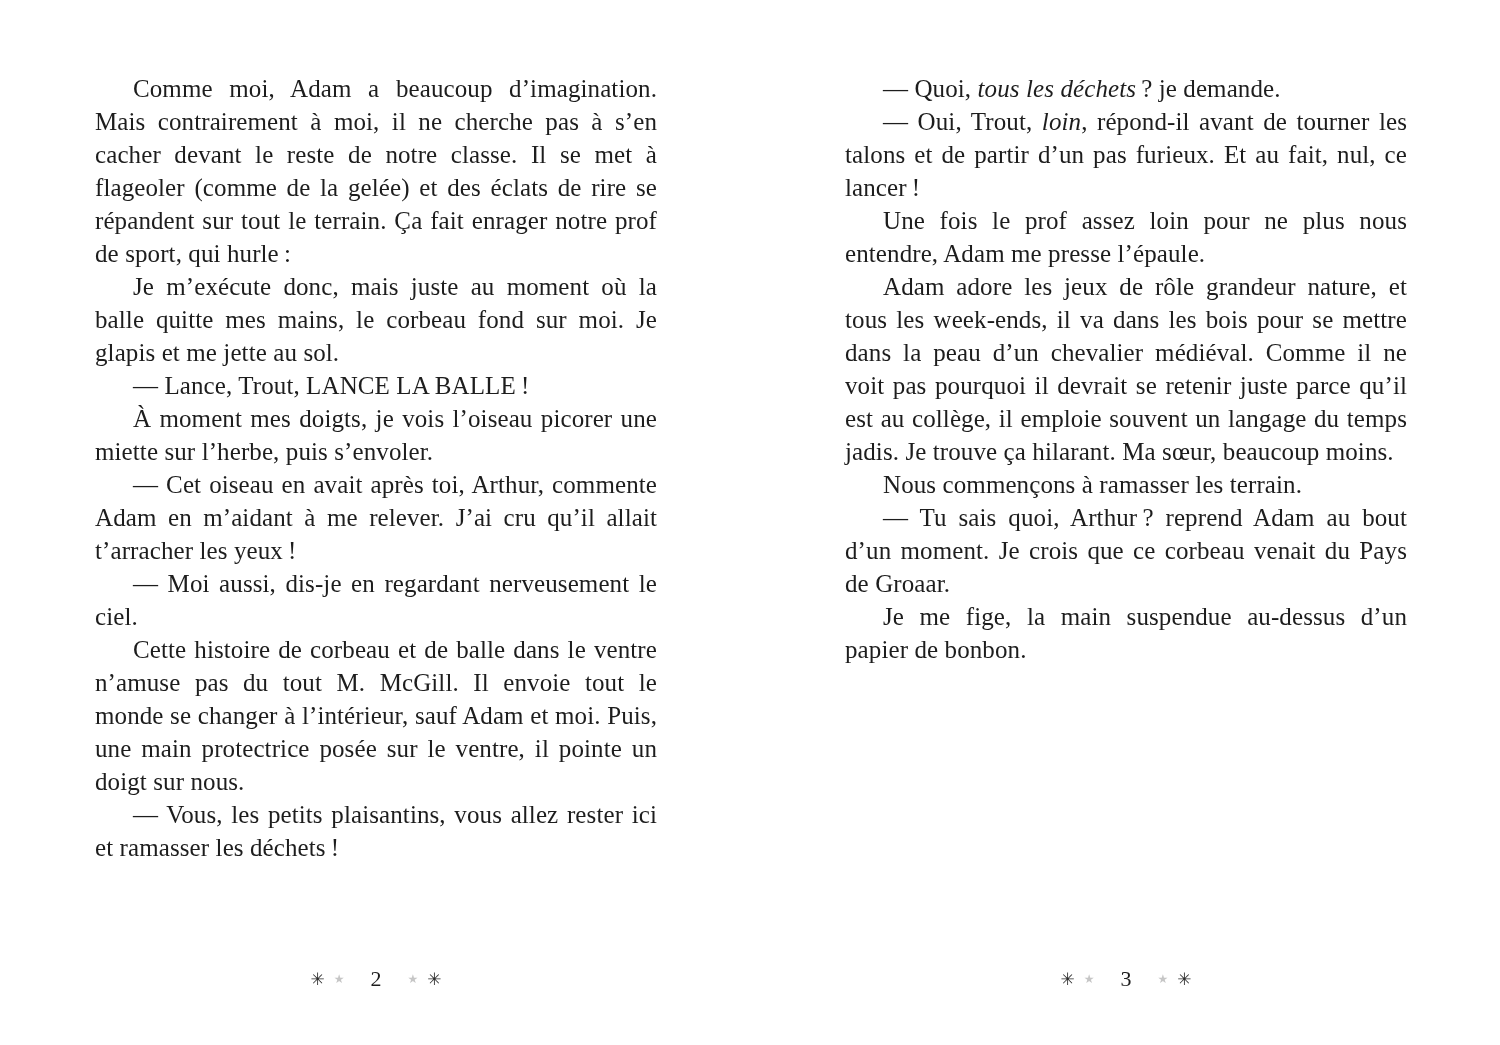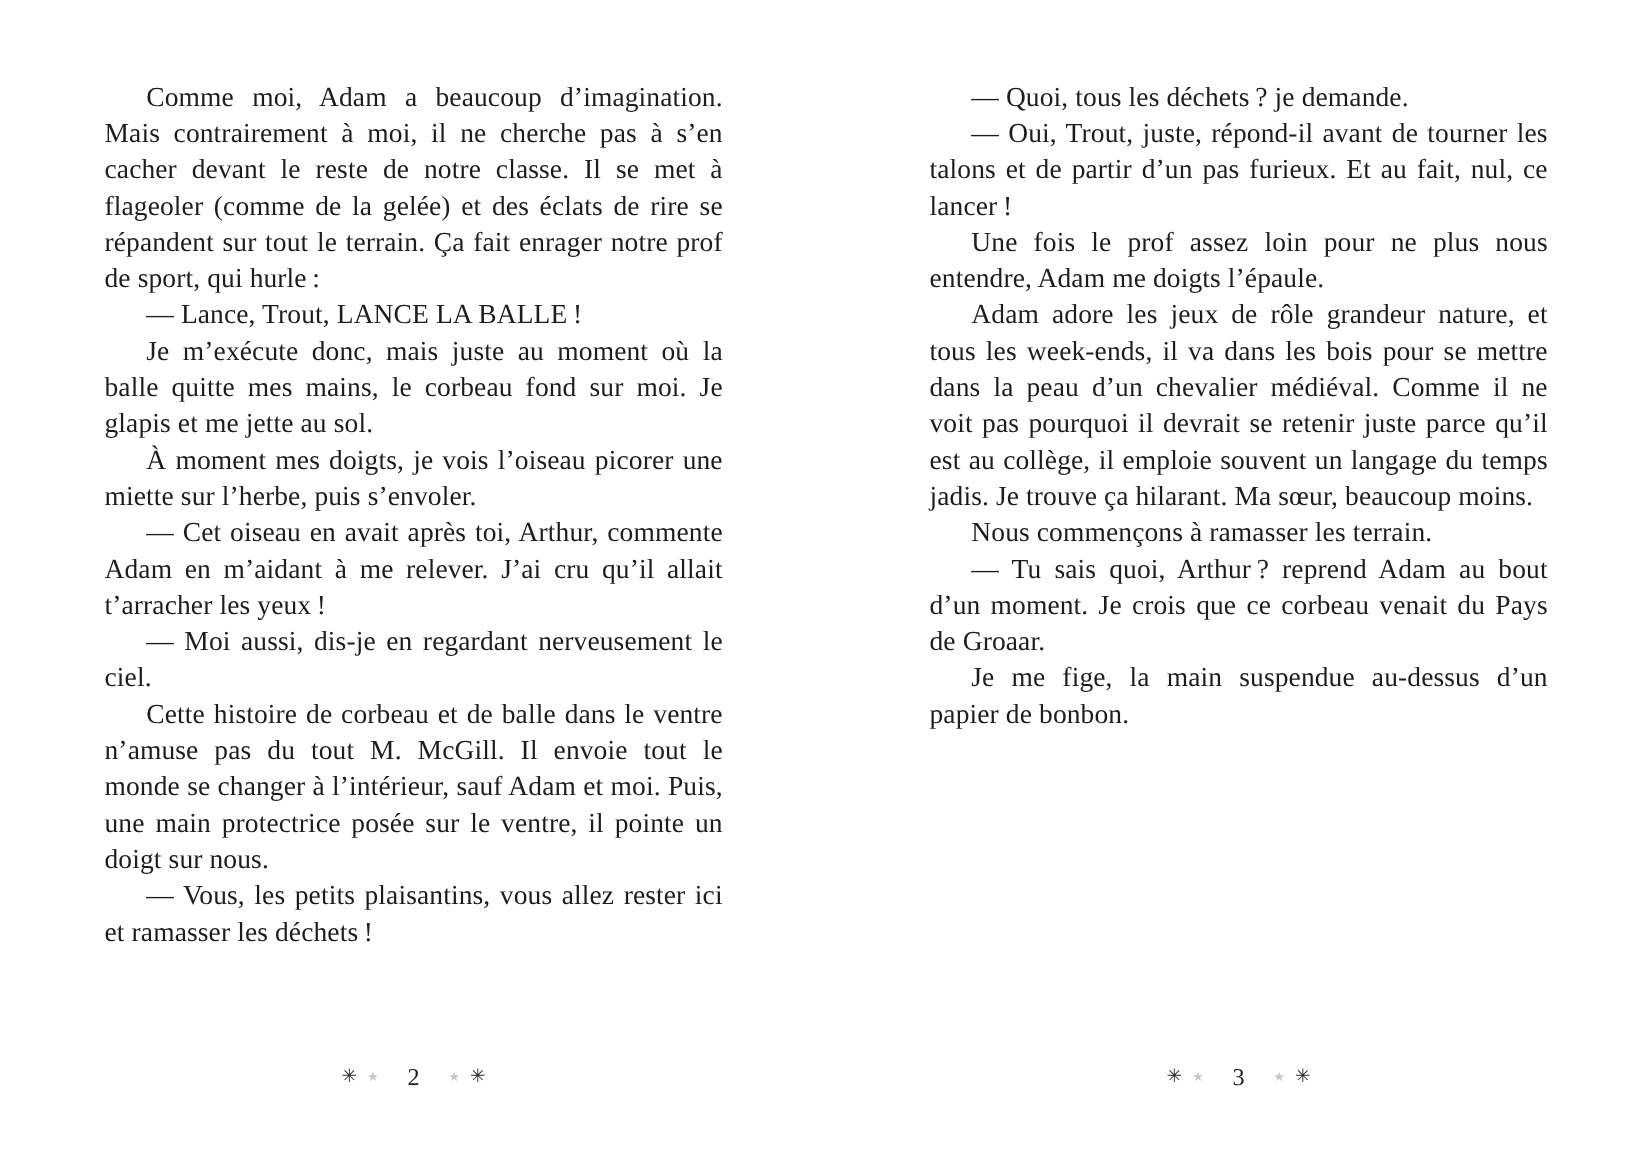--- a/index.html
+++ b/index.html
@@ -24,21 +24,21 @@
   .col-right { left: 845px; }
   .para {
     margin: 0;
     padding: 0;
     font-size: 25px;
     line-height: 33px;
     text-indent: 38px;
     text-align: justify;
     letter-spacing: 0.1px;
   }
-  .para .it { }
+  .para .it { font-style: italic; }
   .page-footer {
     position: absolute;
     top: 968px;
     width: 562px;
     display: flex;
     justify-content: center;
     align-items: center;
     gap: 9px;
   }
   .footer-left  { left: 95px; }
@@ -60,33 +60,33 @@
     color: #1d1d1d;
     margin: 0 17px;
     line-height: 1;
   }
 </style>
 </head>
 <body>
 
 <section class="text-column col-left">
     <p class="para"><span>Comme moi, Adam a beaucoup d’imagination. Mais contrairement à moi, il ne cherche pas à s’en cacher devant le reste de notre classe. Il se met à flageoler (comme de la gelée) et des éclats de rire se répandent sur tout le terrain. Ça fait enrager notre prof de sport, qui hurle :</span></p>
+    <p class="para"><span>Je m’exécute donc, mais juste au moment où la balle quitte mes mains, le corbeau fond sur moi. Je glapis et me jette au sol.</span></p>
     <p class="para"><span>— Lance, Trout, LANCE LA BALLE !</span></p>
-    <p class="para"><span>Je m’exécute donc, mais juste au moment où la balle quitte mes mains, le corbeau fond sur moi. Je glapis et me jette au sol.</span></p>
     <p class="para"><span>À moment mes doigts, je vois l’oiseau picorer une miette sur l’herbe, puis s’envoler.</span></p>
     <p class="para"><span>— Cet oiseau en avait après toi, Arthur, commente Adam en m’aidant à me relever. J’ai cru qu’il allait t’arracher les yeux !</span></p>
     <p class="para"><span>— Moi aussi, dis-je en regardant nerveusement le ciel.</span></p>
     <p class="para"><span>Cette histoire de corbeau et de balle dans le ventre n’amuse pas du tout M. McGill. Il envoie tout le monde se changer à l’intérieur, sauf Adam et moi. Puis, une main protectrice posée sur le ventre, il pointe un doigt sur nous.</span></p>
     <p class="para"><span>— Vous, les petits plaisantins, vous allez rester ici et ramasser les déchets !</span></p>
   </section>
 
 <section class="text-column col-right">
     <p class="para"><span>— Quoi, </span><span class="it">tous les déchets</span><span> ? je demande.</span></p>
-    <p class="para"><span>— Oui, Trout, </span><span class="it">juste</span><span>, répond-il avant de tourner les talons et de partir d’un pas furieux. Et au fait, nul, ce lancer !</span></p>
-    <p class="para"><span>Une fois le prof assez loin pour ne plus nous entendre, Adam me doigts l’épaule.</span></p>
+    <p class="para"><span>— Oui, Trout, </span><span class="it">loin</span><span>, répond-il avant de tourner les talons et de partir d’un pas furieux. Et au fait, nul, ce lancer !</span></p>
+    <p class="para"><span>Une fois le prof assez loin pour ne plus nous entendre, Adam me presse l’épaule.</span></p>
     <p class="para"><span>Adam adore les jeux de rôle grandeur nature, et tous les week-ends, il va dans les bois pour se mettre dans la peau d’un chevalier médiéval. Comme il ne voit pas pourquoi il devrait se retenir juste parce qu’il est au collège, il emploie souvent un langage du temps jadis. Je trouve ça hilarant. Ma sœur, beaucoup moins.</span></p>
     <p class="para"><span>Nous commençons à ramasser les terrain.</span></p>
     <p class="para"><span>— Tu sais quoi, Arthur ? reprend Adam au bout d’un moment. Je crois que ce corbeau venait du Pays de Groaar.</span></p>
     <p class="para"><span>Je me fige, la main suspendue au-dessus d’un papier de bonbon.</span></p>
   </section>
 
 <footer class="page-footer footer-left">
   <span class="star-dark">✳</span>
   <span class="star-light">★</span>
   <span class="page-number">2</span>

